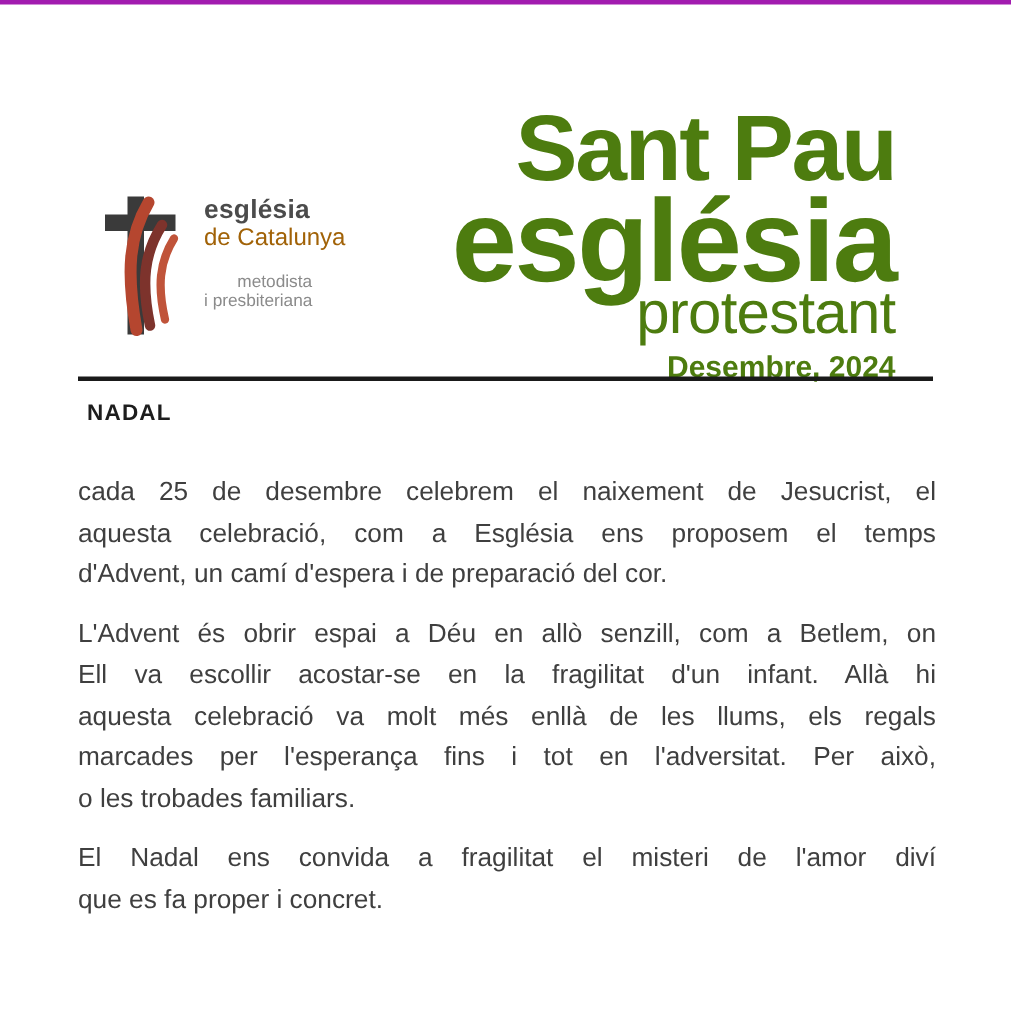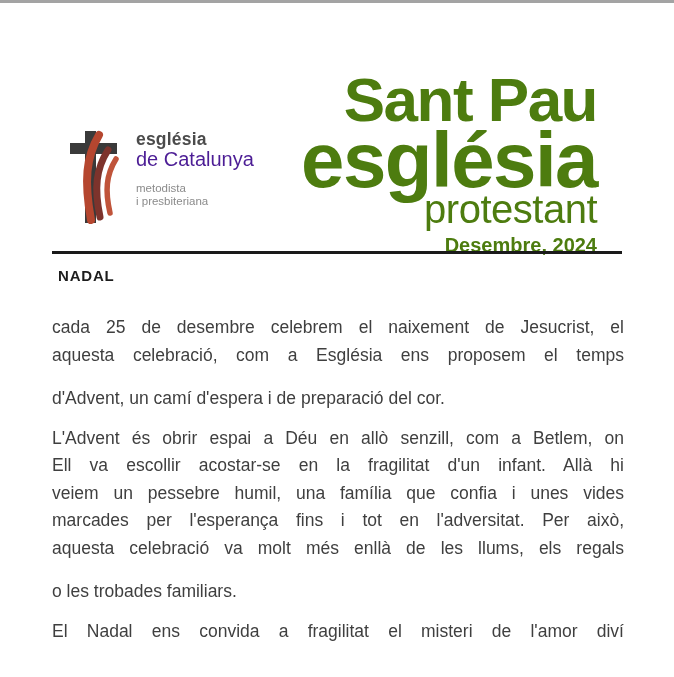--- a/index.html
+++ b/index.html
@@ -2,44 +2,44 @@
 <html><head>
 <meta charset="utf-8">
 <style>
   html,body{margin:0;padding:0;background:#ffffff;}
   .page{
     position:relative;
     width:674px;height:653px;
     background:#ffffff;
     overflow:hidden;
     font-family:"Liberation Sans", sans-serif;
-    border-top:3px solid #a3a3a3;
+    border-top:3px solid #a21caf;
     box-sizing:border-box;
   }
   
   .logo-block{position:absolute;left:70px;top:124px;display:flex;align-items:flex-start;}
   .logo-mark{width:58px;height:100px;flex:0 0 auto;}
   .logo-text{margin-left:8px;padding-top:2px;}
   .logo-name{font-size:17.5px;font-weight:bold;color:#4b4b4b;line-height:20px;letter-spacing:.2px;}
-  .logo-sub{font-size:20px;color:#4c1d95;line-height:20px;}
+  .logo-sub{font-size:16px;color:#a16207;line-height:20px;}
   .logo-small{font-size:11.5px;color:#8b8b8b;line-height:12.5px;}
-  .logo-small.first{margin-top:13px;}
+  .logo-small.first{margin-top:13px;text-align:center;}
   
   .masthead{position:absolute;top:68px;right:77px;text-align:right;color:#4d7c0f;}
   .mh1{font-size:62px;font-weight:bold;line-height:58px;letter-spacing:-1.5px;}
   .mh2{font-size:78px;font-weight:bold;line-height:62px;letter-spacing:-1.5px;}
   .mh3{font-size:40px;font-weight:normal;line-height:36px;letter-spacing:-.5px;}
   .mh-date{font-size:20px;font-weight:bold;line-height:24px;margin-top:6px;letter-spacing:0;}
   .header-divider{position:absolute;left:52px;top:248px;width:570px;height:2.5px;background:#1a1a1a;border:0;margin:0;}
   
   .article-heading{position:absolute;left:58px;top:264px;font-size:15px;font-weight:bold;color:#1d1d1d;letter-spacing:.8px;margin:0;}
   .article-body{position:absolute;left:52px;top:311px;width:572px;color:#3f3f3f;font-size:17.5px;}
   .para{margin:0 0 12px 0;}
   .bline{line-height:27.5px;text-align:justify;text-align-last:justify;}
-  .bline.last{text-align-last:left;margin-top:16px;}
+  .bline.last{text-align-last:left;}
 </style>
 </head>
 <body>
 
 <div class="page">
 
   <div class="logo-block">
     <svg class="logo-mark" viewBox="0 0 58 100" aria-hidden="true">
       <rect x="15" y="4" width="11" height="92" fill="#3a3a3a"></rect>
       <rect x="0" y="16" width="47" height="11" fill="#3a3a3a"></rect>
@@ -68,23 +68,22 @@
 
   <div class="article-body">
     <div class="para">
       <div class="bline">cada 25 de desembre celebrem el naixement de Jesucrist, el</div>
       <div class="bline">aquesta celebració, com a Església ens proposem el temps</div>
       <div class="bline last">d'Advent, un camí d'espera i de preparació del cor.</div>
     </div>
     <div class="para">
       <div class="bline">L'Advent és obrir espai a Déu en allò senzill, com a Betlem, on</div>
       <div class="bline">Ell va escollir acostar-se en la fragilitat d'un infant. Allà hi</div>
-      <div class="bline">veiem un pessebre humil, una família que confia i unes vides</div>
+      <div class="bline">aquesta celebració va molt més enllà de les llums, els regals</div>
       <div class="bline">marcades per l'esperança fins i tot en l'adversitat. Per això,</div>
-      <div class="bline">aquesta celebració va molt més enllà de les llums, els regals</div>
       <div class="bline last">o les trobades familiars.</div>
     </div>
     <div class="para">
       <div class="bline">El Nadal ens convida a fragilitat el misteri de l'amor diví</div>
       <div class="bline last">que es fa proper i concret.</div>
     </div>
   </div>
 
 </div>
 

